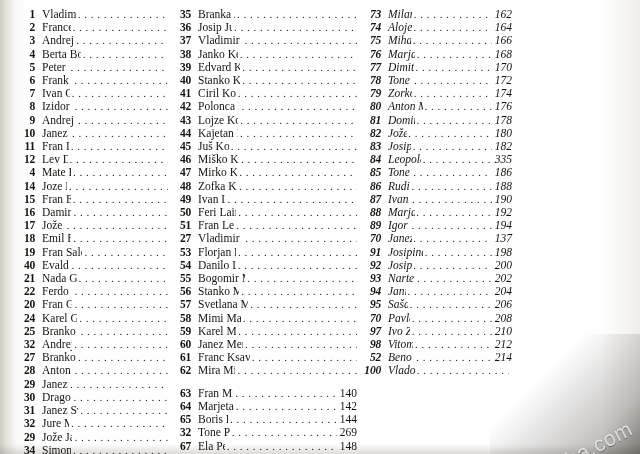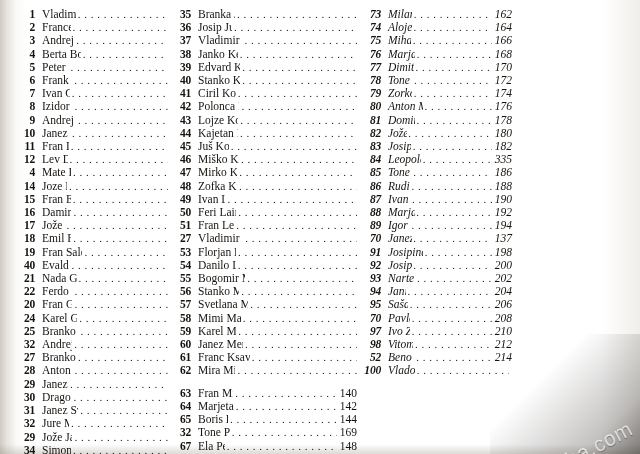--- a/index.html
+++ b/index.html
@@ -482,21 +482,21 @@
           <li>
             <span class="num">65</span>
             <span class="name">Boris Pahor</span>
             <span class="dots">. . . . . . . . . . . . . . . . . . . . . . . . . . . . . . </span>
             <span class="pg">144</span>
           </li>
           <li>
             <span class="num">32</span>
             <span class="name">Tone Partljič</span>
             <span class="dots">. . . . . . . . . . . . . . . . . . . . . . . . . . . . . . </span>
-            <span class="pg">169</span>
+            <span class="pg">269</span>
           </li>
           <li>
             <span class="num">67</span>
             <span class="name">Ela Peroci</span>
             <span class="dots">. . . . . . . . . . . . . . . . . . . . . . . . . . . . . . </span>
             <span class="pg">148</span>
           </li>
           <li>
             <span class="num">68</span>
             <span class="name">Metod Pevec</span>

